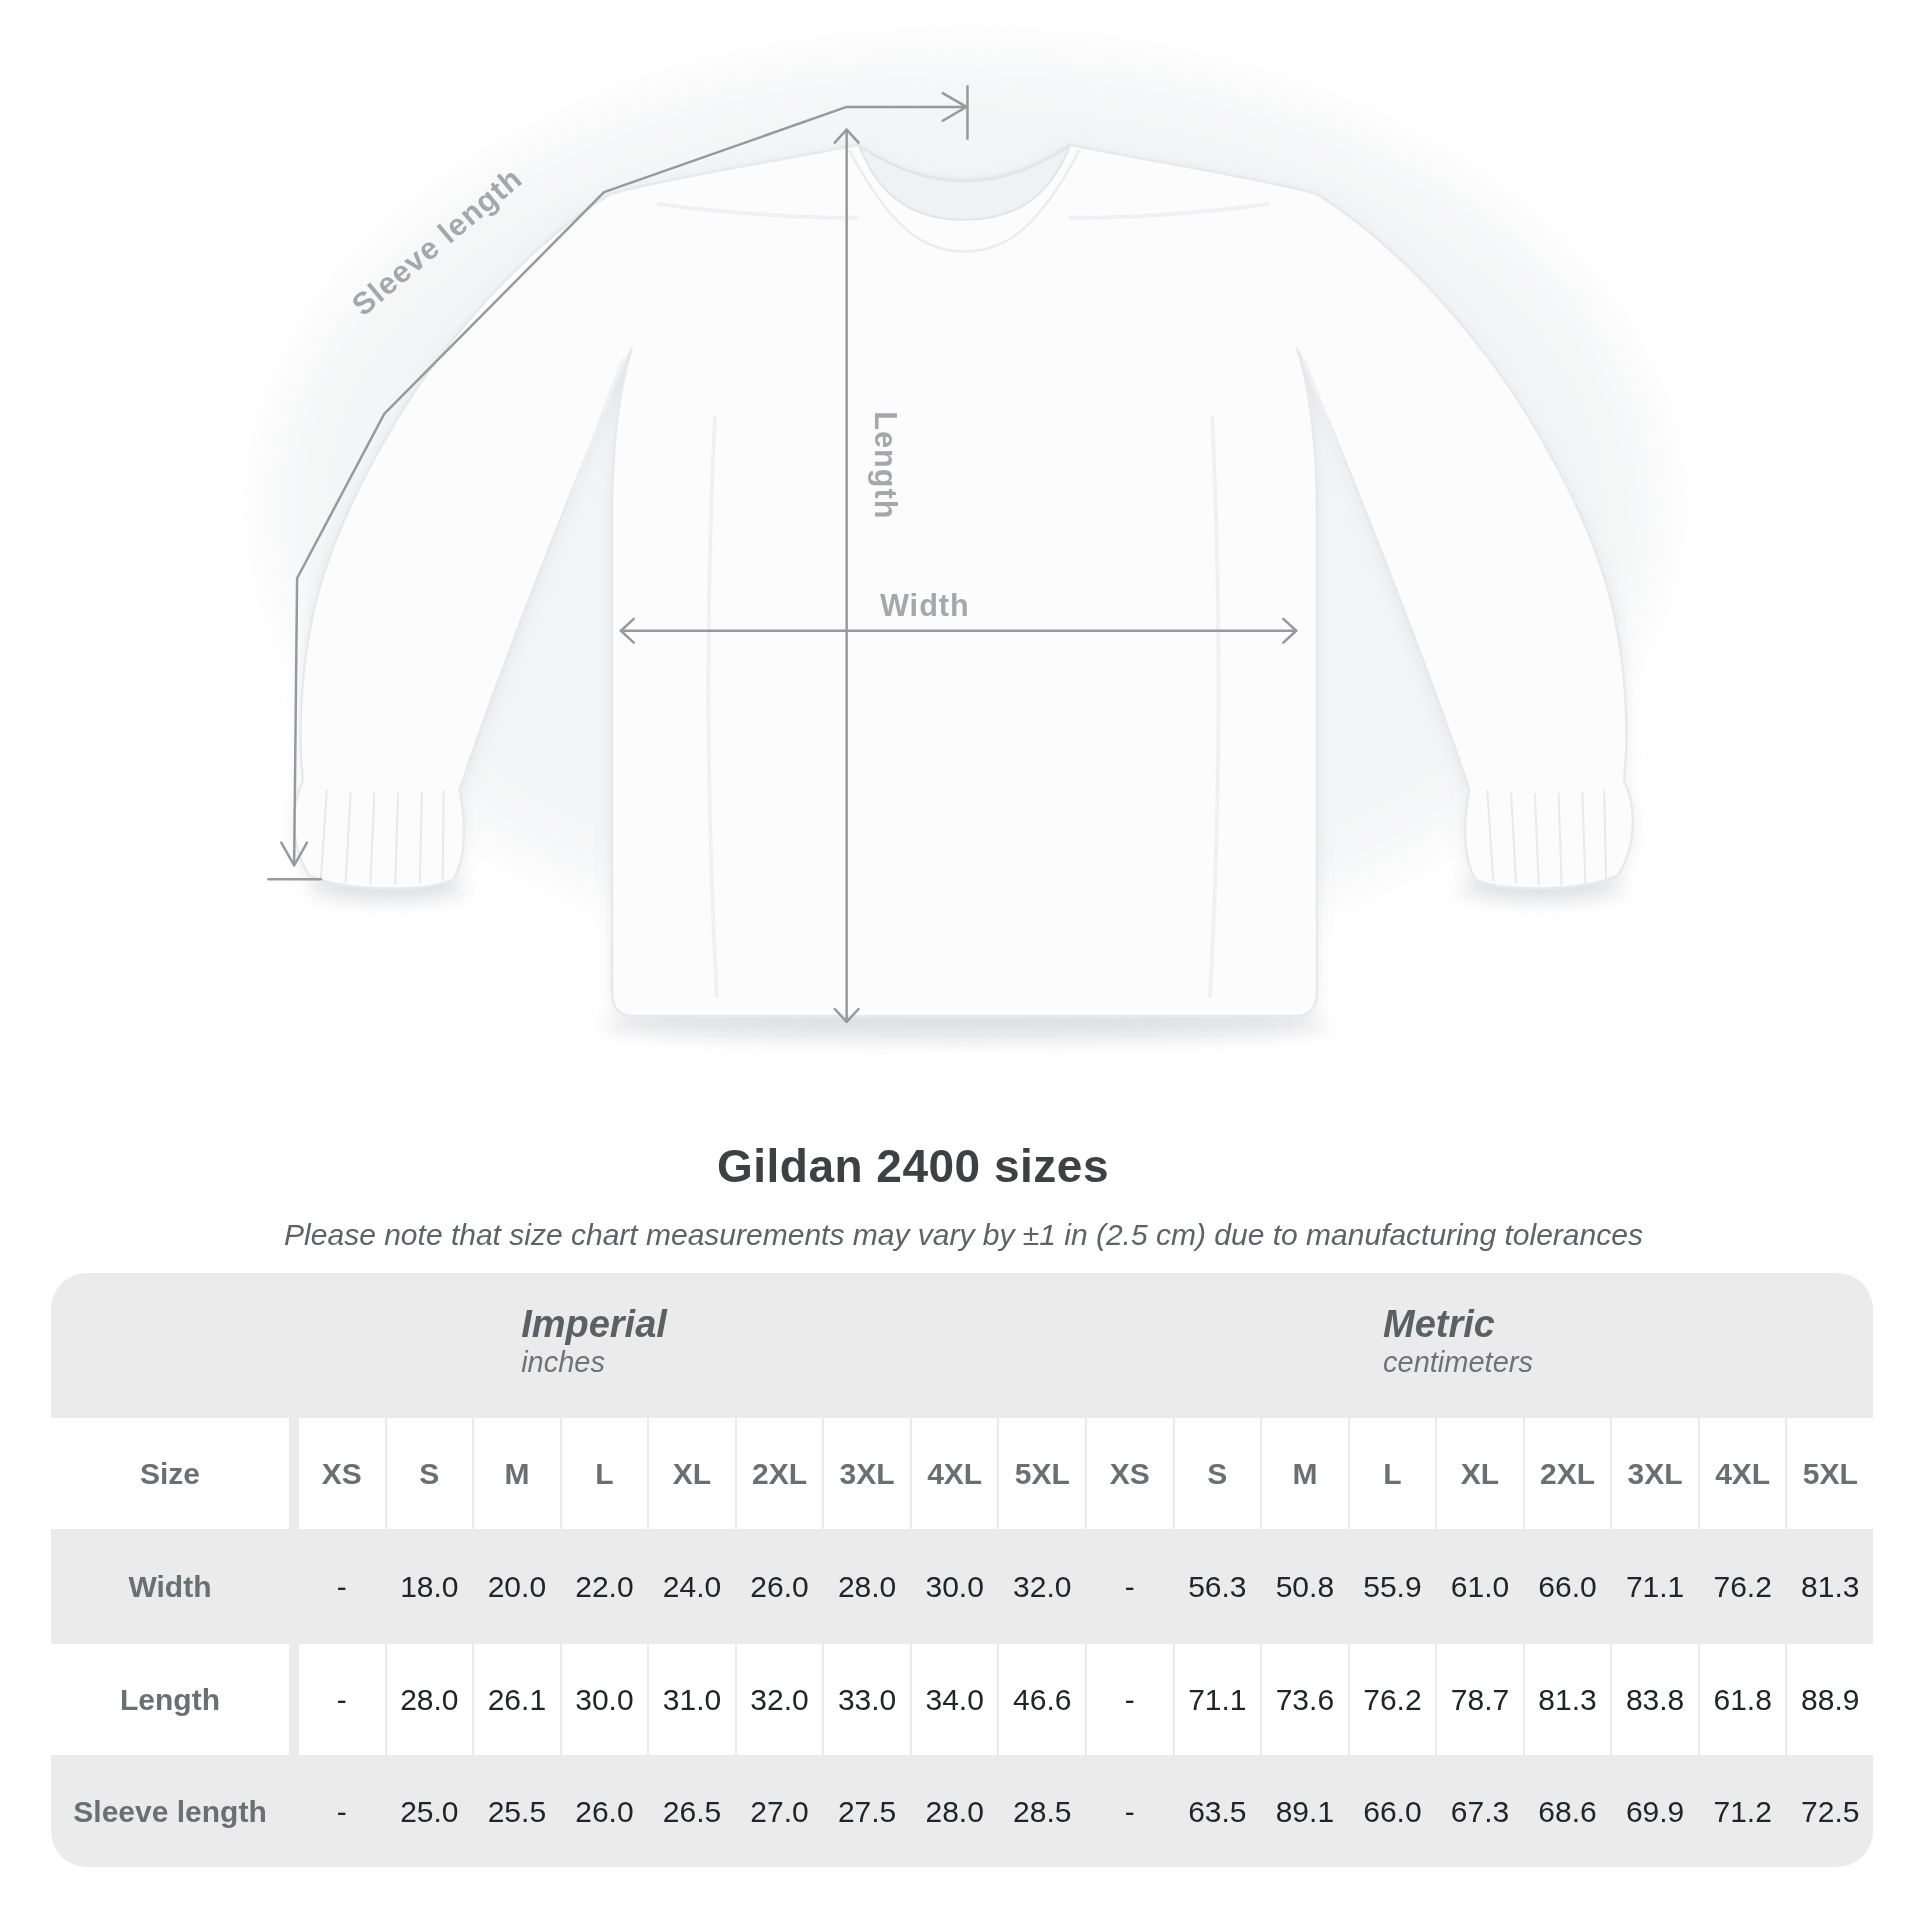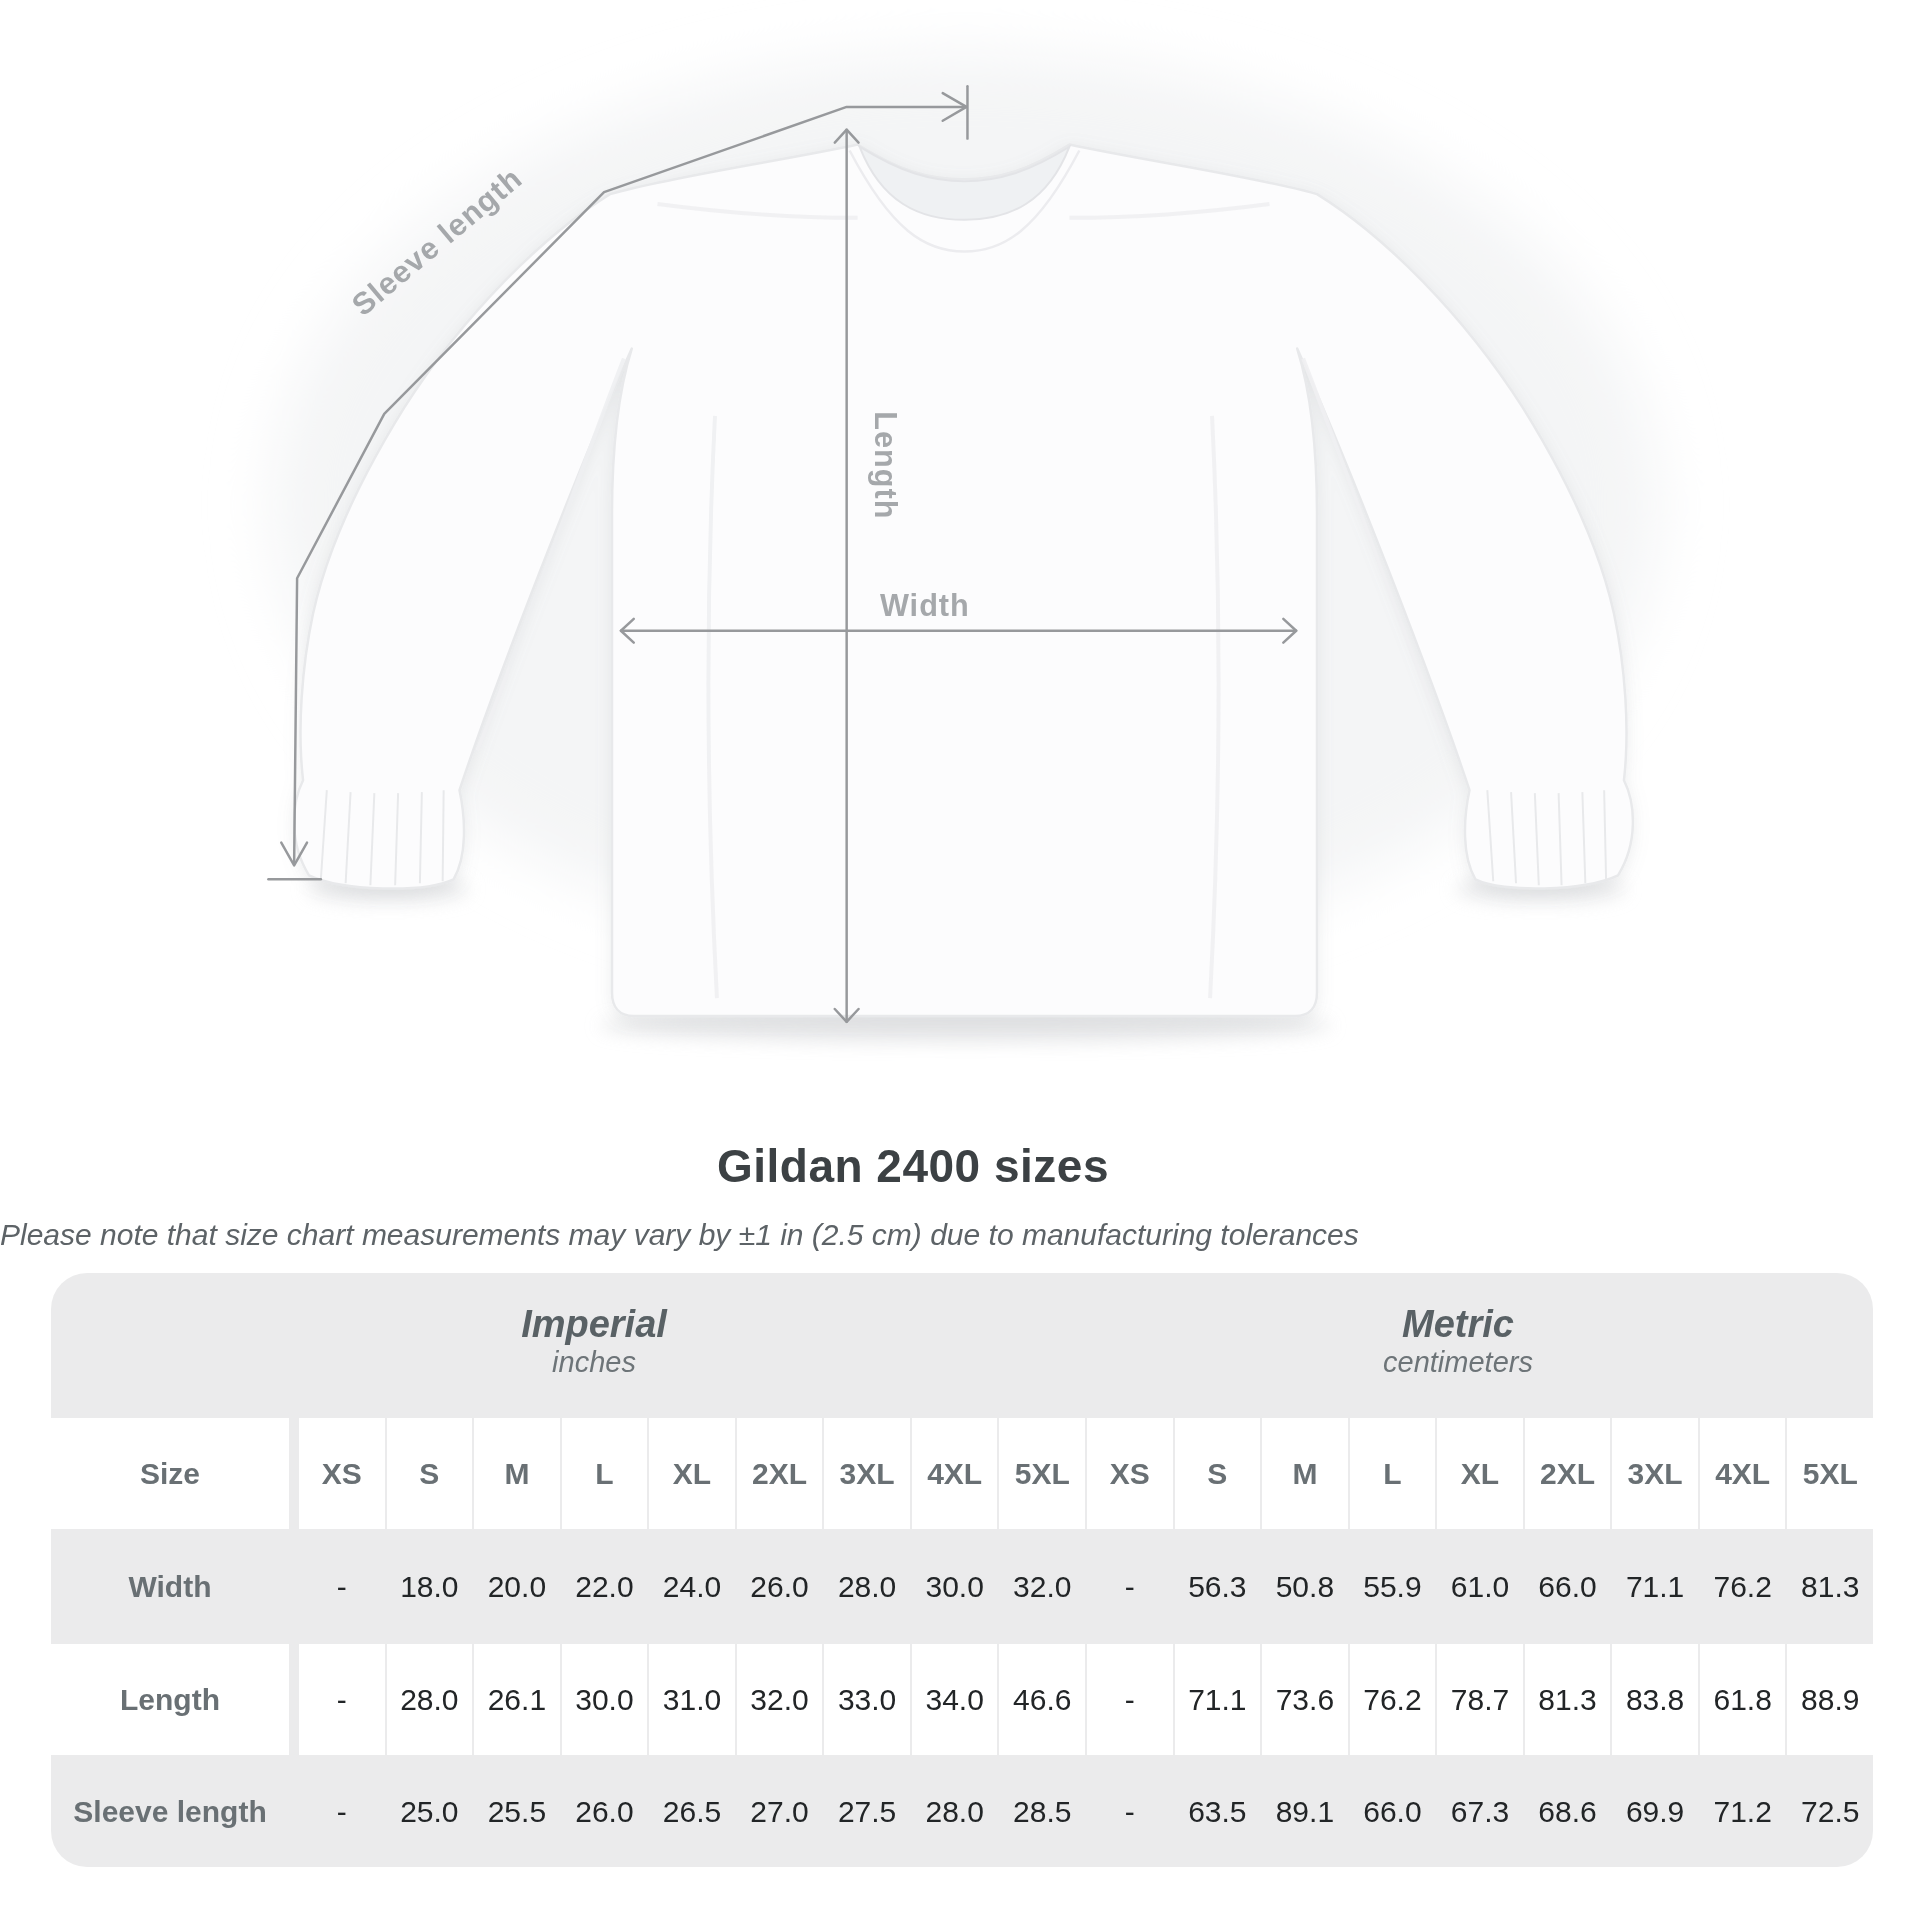--- a/index.html
+++ b/index.html
@@ -8,29 +8,29 @@
     font-family:"Liberation Sans", sans-serif;overflow:hidden;
   }
   
   .diagram{position:absolute;left:0;top:0;width:1927px;height:1109px;}
   
   .chart-title{
     position:absolute;left:0;top:1139px;width:1826px;text-align:center;
     font-size:46px;font-weight:bold;color:#3c4144;letter-spacing:0.5px;
   }
   .chart-subtitle{
-    position:absolute;left:0;top:1218px;width:1927px;text-align:left;
+    position:absolute;left:0;top:1218px;width:1927px;text-align:center;
     font-size:30px;font-style:italic;color:#5d6367;
   }
   
   .size-table{
     position:absolute;left:51px;top:1273px;width:1822px;height:594px;
     background:#ebebec;border-radius:36px;overflow:hidden;
   }
-  .grp{position:absolute;top:30px;text-align:center;transform:translateX(-50%);}
+  .grp{position:absolute;top:30px;text-align:left;transform:translateX(-50%);}
   .grp-imperial{left:543px;}
   .grp-metric{left:1407px;}
   .grp-title{font-size:38px;font-weight:bold;font-style:italic;color:#596165;}
   .grp-unit{font-size:29px;font-style:italic;color:#6d7478;margin-top:0;}
   .grid{
     position:absolute;left:0;top:145px;width:100%;
     display:grid;grid-template-columns:238px 6px repeat(18,1fr);
     grid-template-rows:111px 115px 111px 113px;column-gap:2px;text-align:center;
   }
   .cell{display:flex;align-items:center;justify-content:center;}

